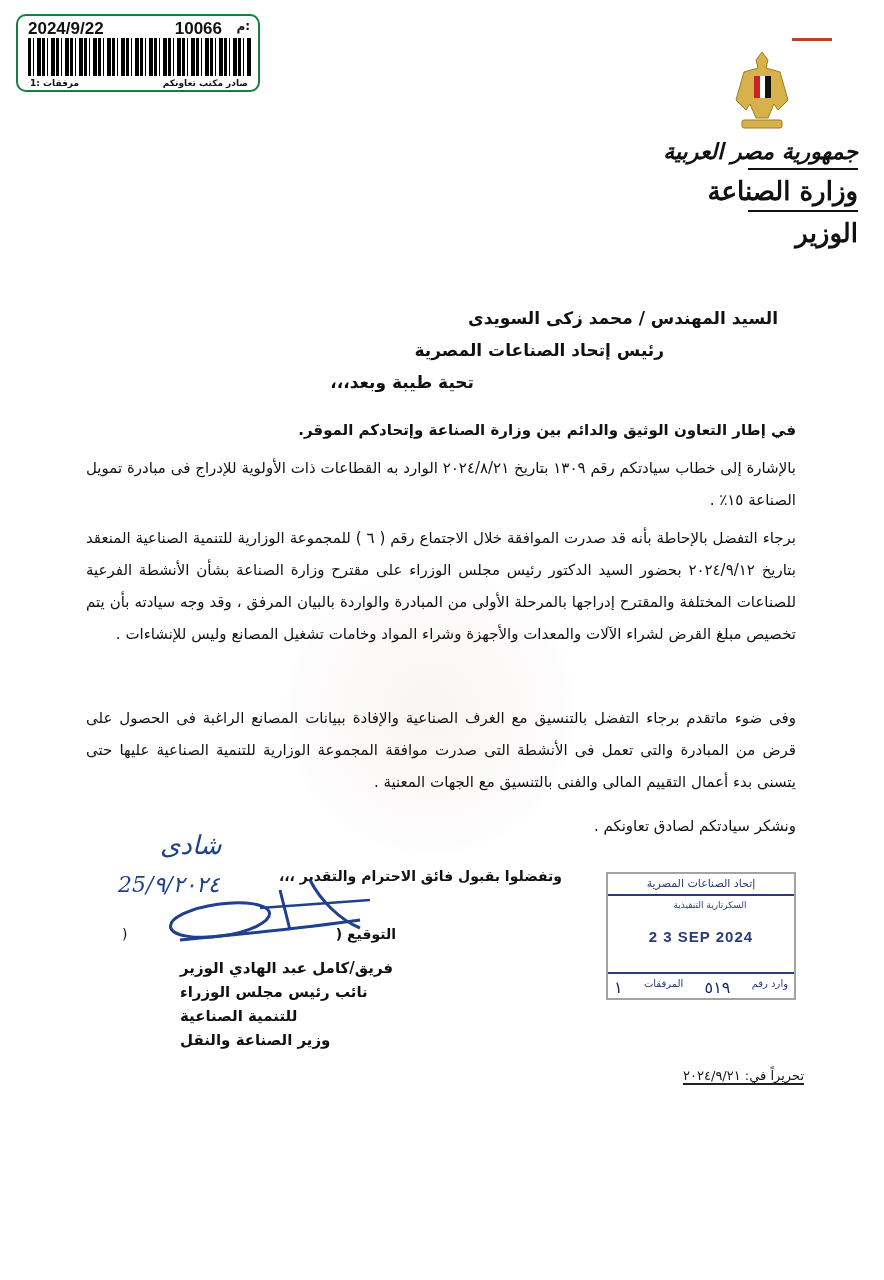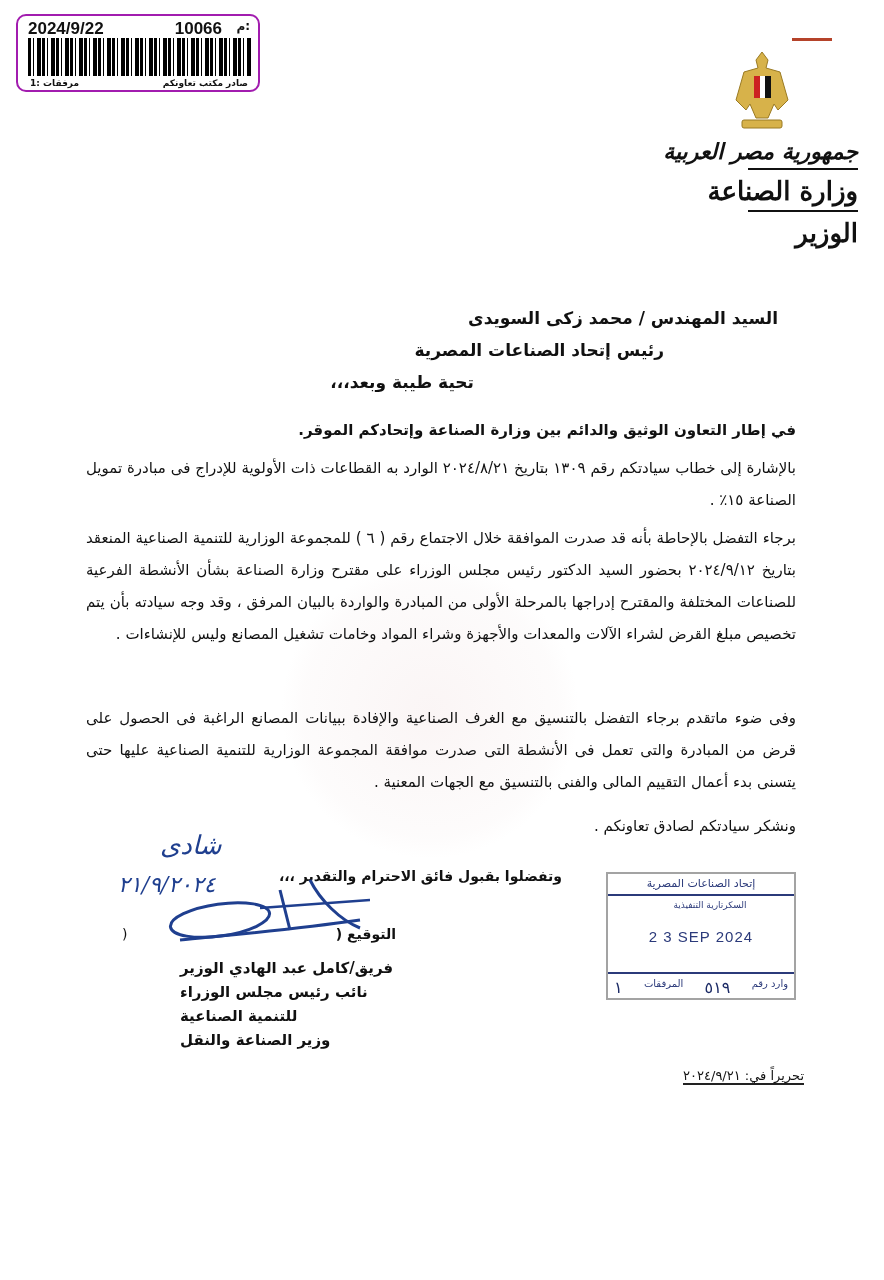--- a/index.html
+++ b/index.html
@@ -3,21 +3,21 @@
 <meta charset="utf-8">
 <style>
   * { box-sizing: border-box; margin: 0; padding: 0; }
   body {
     width: 884px; height: 1280px; background: #ffffff; position: relative; overflow: hidden;
     font-family: "DejaVu Sans", sans-serif; color: #111;
   }
   .abs { position: absolute; }
   
   .barcode-label {
-    left: 16px; top: 14px; width: 244px; height: 78px; border: 2px solid #a21caf; border-radius: 10px; background: #fff;
+    left: 16px; top: 14px; width: 244px; height: 78px; border: 2px solid #15803d; border-radius: 10px; background: #fff;
   }
   .bc-date { left: 10px; top: 3px; font-family: "Liberation Sans", sans-serif; font-size: 17px; font-weight: bold; }
   .bc-num { right: 36px; top: 3px; font-family: "Liberation Sans", sans-serif; font-size: 17px; font-weight: bold; }
   .bc-num-prefix { right: 8px; top: 3px; font-size: 12px; font-weight: bold; }
   .bc-bars { left: 10px; top: 22px; width: 224px; height: 38px;
     background: repeating-linear-gradient(90deg, #000 0 3px, #fff 3px 5px, #000 5px 6px, #fff 6px 9px, #000 9px 13px, #fff 13px 14px);
   }
   .bc-attach { left: 12px; bottom: 2px; font-size: 9px; font-weight: bold; direction: rtl; }
   .bc-source { right: 10px; bottom: 2px; font-size: 9px; font-weight: bold; direction: rtl; }
 
@@ -44,21 +44,21 @@
   .closing { right: 322px; top: 868px; font-size: 14px; font-weight: bold; }
   .sign-label { right: 488px; top: 926px; font-size: 14px; font-weight: bold; }
   .sign-paren { left: 122px; top: 926px; font-size: 14px; }
   .signer { left: 180px; top: 956px; width: 220px; text-align: left; direction: rtl; font-size: 15px; font-weight: bold; line-height: 24px; }
   .date-written { right: 80px; top: 1068px; font-size: 13px; font-weight: normal; border-bottom: 2px solid #222; direction: rtl; }
 
   
   .stamp { left: 606px; top: 872px; width: 190px; height: 128px; border: 2px solid #a3a3a3; color: #2b3a7a; }
   .stamp .row1 { height: 22px; border-bottom: 2px solid #2b3a7a; text-align: center; direction: rtl; font-size: 11px; line-height: 20px; }
   .stamp .row2 { text-align: center; direction: rtl; font-size: 9px; margin-top: 4px; padding-left: 18px; }
-  .stamp .row3 { text-align: center; font-family: "Liberation Sans", sans-serif; font-size: 15px; font-weight: normal; margin-top: 18px; letter-spacing: 1px; }
+  .stamp .row3 { text-align: center; font-family: "Liberation Sans", sans-serif; font-size: 15px; font-weight: bold; margin-top: 18px; letter-spacing: 1px; }
   .stamp .row4 { position: absolute; left: 0; right: 0; bottom: 0; height: 26px; border-top: 2px solid #2b3a7a; direction: rtl; font-size: 10px; padding: 4px 6px; display: flex; justify-content: space-between; }
   .stamp .hw { font-family: "DejaVu Serif", serif; font-size: 16px; color: #1c2b66; }
 
   
   .sig-svg { left: 110px; top: 820px; width: 260px; height: 130px; }
   .sig-text { left: 160px; top: 830px; font-family: "DejaVu Serif", serif; font-style: italic; color: #1f3f8f; font-size: 26px; }
   .sig-date { left: 118px; top: 872px; font-family: "DejaVu Serif", serif; font-style: italic; color: #1f3f8f; font-size: 22px; }
 
   
   .watermark { left: 280px; top: 560px; width: 300px; height: 300px; border-radius: 50%;
@@ -106,21 +106,21 @@
 
 <div class="abs closing rtl">وتفضلوا بقبول فائق الاحترام والتقدير ،،،</div>
 
 <svg class="abs sig-svg" viewBox="0 0 260 130">
   <path d="M70 120 C120 115 180 110 250 100" stroke="#1f3f8f" stroke-width="3" fill="none"></path>
   <ellipse cx="110" cy="100" rx="50" ry="16" stroke="#1f3f8f" stroke-width="3" fill="none" transform="rotate(-8 110 100)"></ellipse>
   <path d="M170 70 L180 110 M200 60 C210 80 230 100 250 108" stroke="#1f3f8f" stroke-width="3" fill="none"></path>
   <path d="M150 88 L260 80" stroke="#1f3f8f" stroke-width="2.5" fill="none"></path>
 </svg>
 <div class="abs sig-text">ﺷﺎﺩﻯ</div>
-<div class="abs sig-date">٢١/٩/٢٠٢٤</div>
+<div class="abs sig-date">25/٩/٢٠٢٤</div>
 <div class="abs sign-label rtl">التوقيع (</div>
 <div class="abs sign-paren">)</div>
 <div class="abs signer">
   <div>فريق/كامل عبد الهادي الوزير</div>
   <div>نائب رئيس مجلس الوزراء للتنمية الصناعية</div>
   <div>وزير الصناعة والنقل</div>
 </div>
 
 <div class="abs stamp">
   <div class="row1">إتحاد الصناعات المصرية</div>

